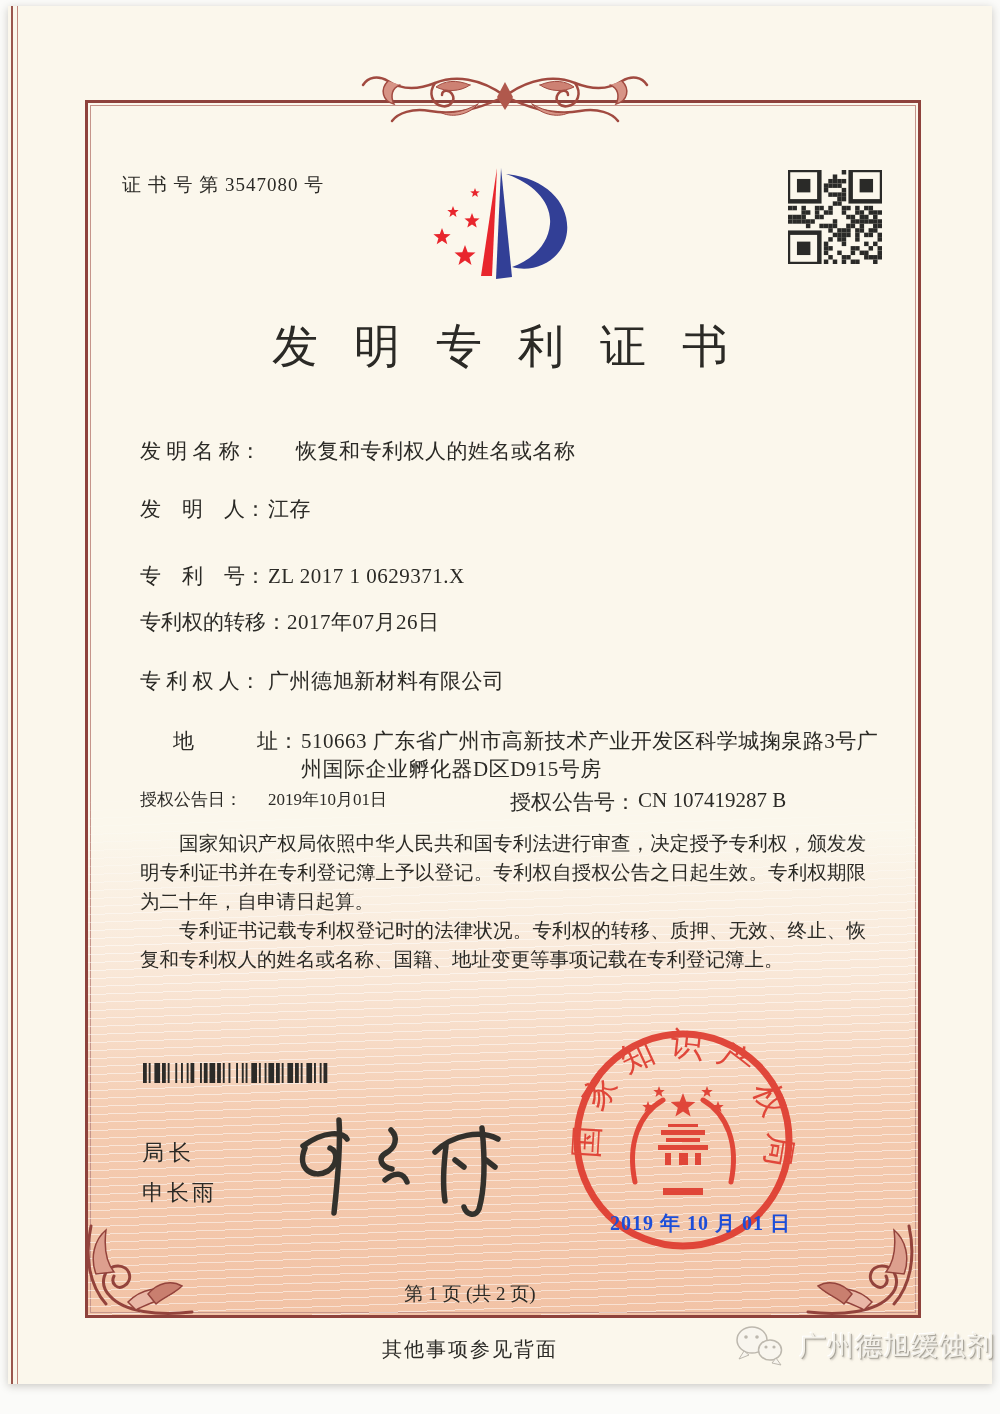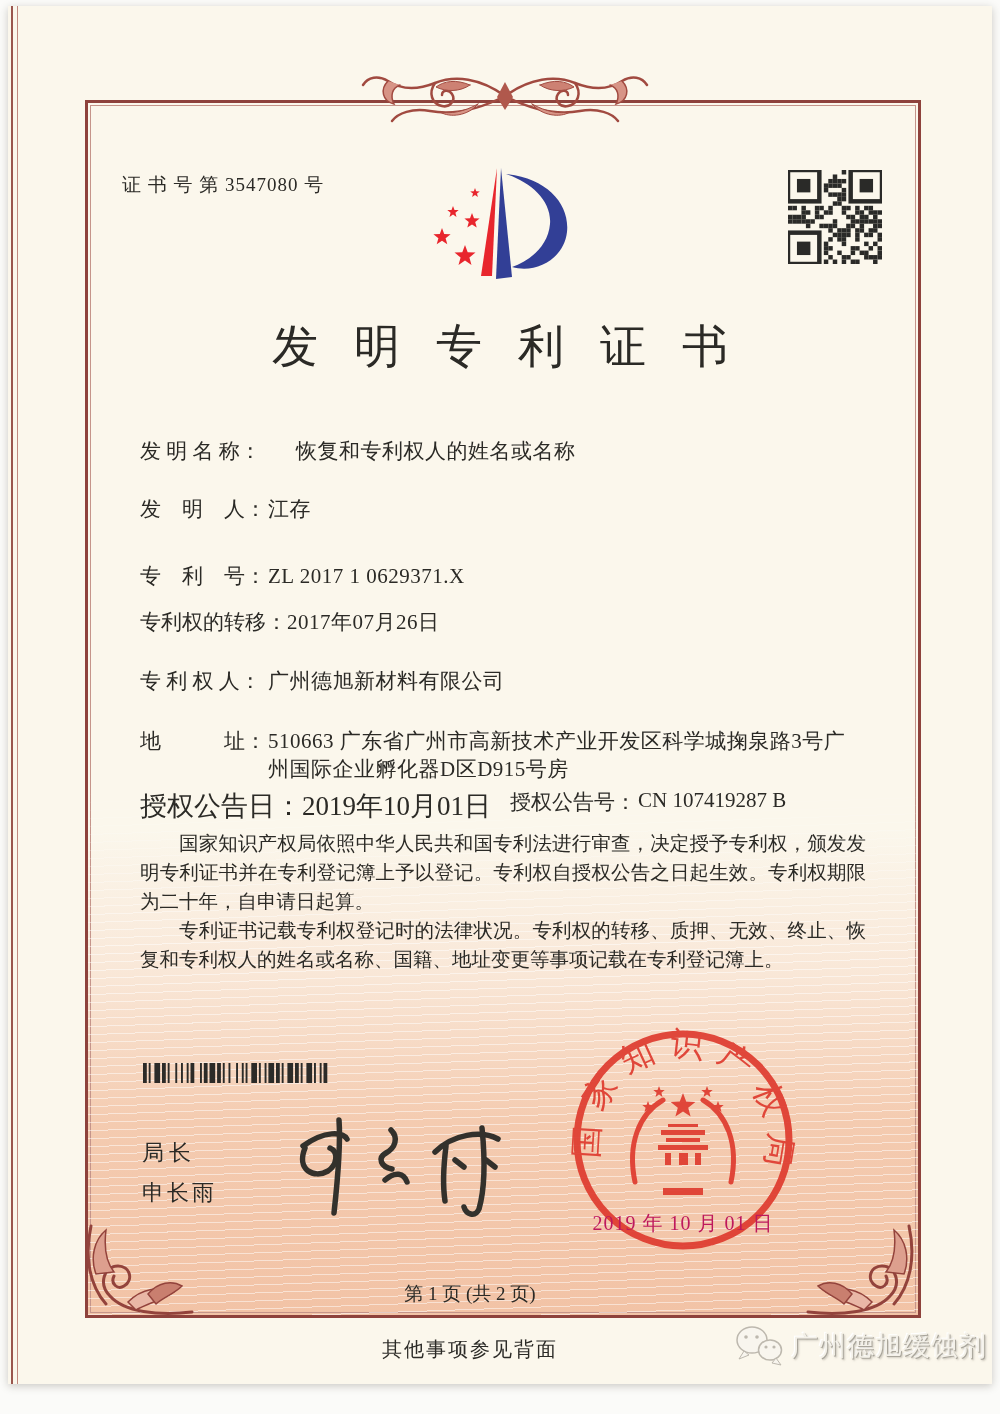--- a/index.html
+++ b/index.html
@@ -19,36 +19,36 @@
          -webkit-mask-image:linear-gradient(180deg,transparent,#000 30%);
          mask-image:linear-gradient(180deg,transparent,#000 30%);}
   .orn{position:absolute;pointer-events:none;}
   
   .cert-no{position:absolute;left:122px;top:172px;font-size:19px;letter-spacing:1px;}
   .title{position:absolute;left:85px;top:316px;width:830px;text-align:center;
          font-size:46px;letter-spacing:36px;text-indent:36px;font-weight:500;}
   .field-row{position:absolute;left:140px;width:726px;display:flex;font-size:21px;line-height:28px;}
   .f-label{white-space:pre;flex:0 0 128px;}
   .f-value{flex:1;letter-spacing:.5px;}
-  .grant-left{position:absolute;left:140px;top:788px;font-size:27px;display:flex;}
+  .grant-left{position:absolute;left:140px;top:788px;font-size:17px;display:flex;}
   .grant-right{position:absolute;left:510px;top:788px;font-size:21px;display:flex;}
   .paras{position:absolute;left:140px;top:829px;width:726px;font-size:19.5px;
          line-height:29px;text-align:justify;}
   .paras p{margin:0;text-indent:2em;}
   .barcode{position:absolute;left:143px;top:1063px;width:248px;height:20px;}
   .officer-title{position:absolute;left:142px;top:1138px;font-size:22px;letter-spacing:5px;}
   .officer-name{position:absolute;left:142px;top:1178px;font-size:22px;letter-spacing:3px;}
   .signature{position:absolute;left:283px;top:1108px;}
   .seal{position:absolute;left:565px;top:1022px;}
-  .seal-date{position:absolute;left:575px;top:1210px;width:216px;text-align:center;
-             font-size:20px;letter-spacing:1px;color:#be185d;}
+  .seal-date{position:absolute;left:575px;top:1210px;width:216px;text-align:right;
+             font-size:20px;letter-spacing:1px;color:#1d4ed8;font-weight:bold;}
   .page-info{position:absolute;left:85px;top:1281px;width:770px;text-align:center;font-size:19px;}
   .back-note{position:absolute;left:85px;top:1336px;width:770px;text-align:center;
              font-size:20px;letter-spacing:2px;}
-  .watermark{position:absolute;left:733px;top:1324px;display:flex;align-items:center;gap:6px;}
+  .watermark{position:absolute;left:733px;top:1324px;display:flex;align-items:center;gap:14px;}
   .wm-text{font-size:27px;letter-spacing:1px;color:#f4f1e9;
            text-shadow:1px 1px 0 #a9a59b,2px 2px 2px rgba(160,154,144,.55),-1px -1px 0 #ffffff;}
   .qr{position:absolute;left:788px;top:170px;}
   .logo{position:absolute;left:426px;top:160px;}
   svg{display:block;}
 </style>
 </head>
 <body>
 
 <div class="stage">
@@ -257,21 +257,21 @@
     <span class="f-value">ZL 2017 1 0629371.X</span>
   </div>
   <div class="field-row" style="top:608px;">
     <span class="f-label">专利权的转移：</span>
     <span class="f-value">2017年07月26日</span>
   </div>
   <div class="field-row" style="top:667px;">
     <span class="f-label">专 利 权 人：</span>
     <span class="f-value">广州德旭新材料有限公司</span>
   </div>
-  <div class="field-row" style="top:727px;">
+  <div class="field-row" style="top:727px;margin-left:33px;">
     <span class="f-label">地　　　址：</span>
     <span class="f-value">510663 广东省广州市高新技术产业开发区科学城掬泉路3号广州国际企业孵化器D区D915号房</span>
   </div>
 
   <div class="grant-left">
     <span class="f-label">授权公告日：</span>
     <span>2019年10月01日</span>
   </div>
   <div class="grant-right">
     <span class="f-label">授权公告号：</span>

